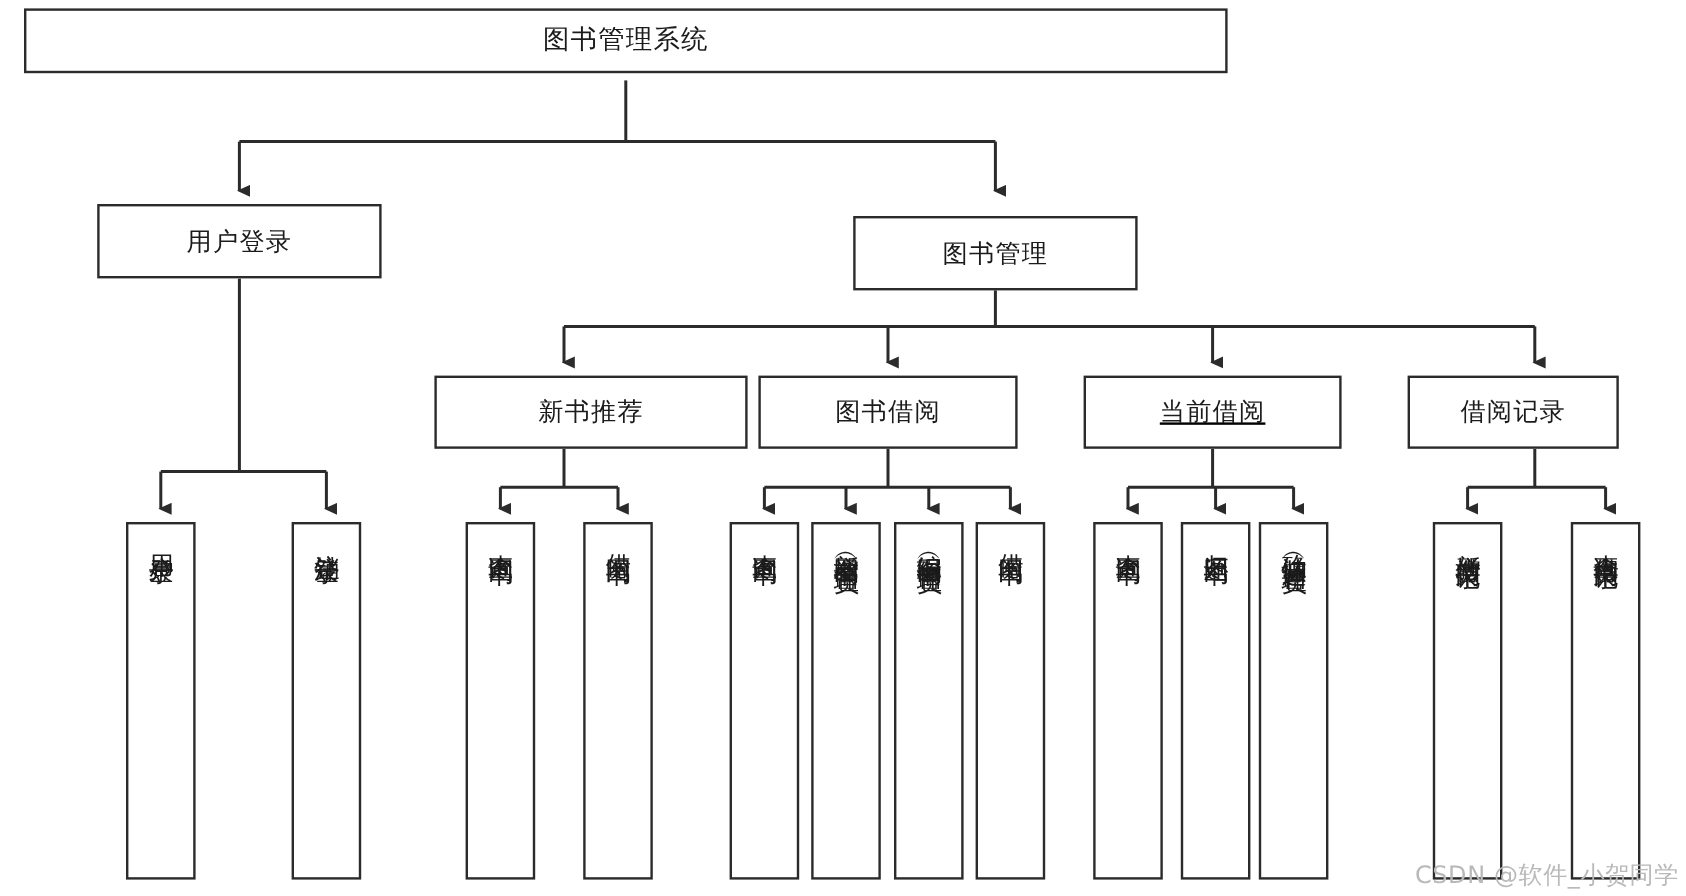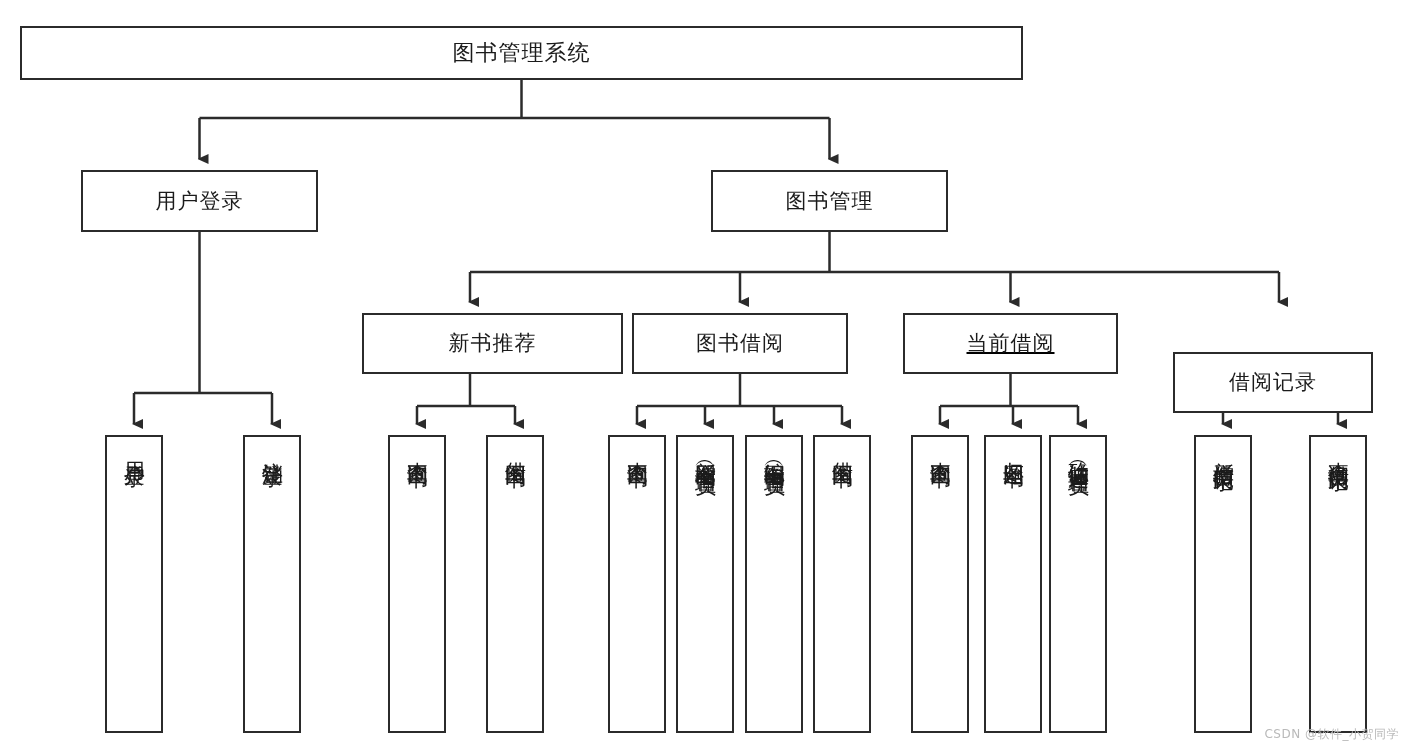--- a/index.html
+++ b/index.html
@@ -8,21 +8,21 @@
   #canvas{position:absolute;inset:0;width:1405px;height:747px;}
   .node{position:absolute;box-sizing:border-box;background:#ffffff;
         border:2.5px solid #2b2b2b;display:flex;align-items:center;
         justify-content:center;}
   .node .lbl{color:#1b1b1b;letter-spacing:1px;white-space:nowrap;}
   .node.horiz .lbl{font-size:21px;line-height:1;}
   .node.root .lbl{font-size:22px;}
   .node.leaf{align-items:flex-start;padding-top:8px;}
   .node.leaf .lbl{writing-mode:vertical-rl;text-orientation:upright;
         font-size:21px;line-height:1.18;letter-spacing:2px;white-space:normal;}
-  .watermark{position:absolute;right:6px;bottom:4px;font-size:12px;
+  .watermark{position:absolute;right:6px;bottom:4px;font-size:20px;
         color:#b9b9b9;letter-spacing:.5px;white-space:nowrap;}
   svg line,svg path{shape-rendering:geometricPrecision;}
 </style>
 </head>
 <body>
 
 <div id="canvas">
   <svg id="edges" width="1405" height="747">
     <defs>
       <marker id="arrow" markerWidth="11" markerHeight="11" refX="5" refY="9" orient="auto" markerUnits="userSpaceOnUse">
@@ -59,39 +59,39 @@
         <line x1="940" y1="406" x2="940" y2="424" marker-end="url(#arrow)"></line>
         <line x1="1013" y1="406" x2="1013" y2="424" marker-end="url(#arrow)"></line>
         <line x1="1078" y1="406" x2="1078" y2="424" marker-end="url(#arrow)"></line>
         <line x1="1279" y1="374" x2="1279" y2="406"></line>
         <line x1="1223" y1="406" x2="1338" y2="406"></line>
         <line x1="1223" y1="406" x2="1223" y2="424" marker-end="url(#arrow)"></line>
         <line x1="1338" y1="406" x2="1338" y2="424" marker-end="url(#arrow)"></line>
       </g>
   </svg>
   <div id="node-layer">
-      <div class="node horiz root" style="left: 20px; top: 26px; width: 1003px; height: 54px;">
+      <div class="node horiz root" style="left: 20px; top: 7px; width: 1003px; height: 54px;">
         <span class="lbl">图书管理系统</span>
       </div>
       <div class="node horiz" style="left: 81px; top: 170px; width: 237px; height: 62px;">
         <span class="lbl">用户登录</span>
       </div>
-      <div class="node horiz" style="left: 711px; top: 170px; width: 237px; height: 62px;">
+      <div class="node horiz" style="left: 711px; top: 180px; width: 237px; height: 62px;">
         <span class="lbl">图书管理</span>
       </div>
       <div class="node horiz" style="left: 362px; top: 313px; width: 261px; height: 61px;">
         <span class="lbl">新书推荐</span>
       </div>
       <div class="node horiz" style="left: 632px; top: 313px; width: 216px; height: 61px; text-align: right;">
         <span class="lbl">图书借阅</span>
       </div>
       <div class="node horiz" style="left: 903px; top: 313px; width: 215px; height: 61px; text-decoration: underline;">
         <span class="lbl">当前借阅</span>
       </div>
-      <div class="node horiz" style="left: 1173px; top: 313px; width: 200px; height: 61px; margin-top: 39px;">
+      <div class="node horiz" style="left: 1173px; top: 313px; width: 176px; height: 61px;">
         <span class="lbl">借阅记录</span>
       </div>
       <div class="node leaf" style="left: 105px; top: 435px; width: 58px; height: 298px;">
         <span class="lbl">用户登录</span>
       </div>
       <div class="node leaf" style="left: 243px; top: 435px; width: 58px; height: 298px;">
         <span class="lbl">注销登录</span>
       </div>
       <div class="node leaf" style="left: 388px; top: 435px; width: 58px; height: 298px;">
         <span class="lbl">查询图书</span>

